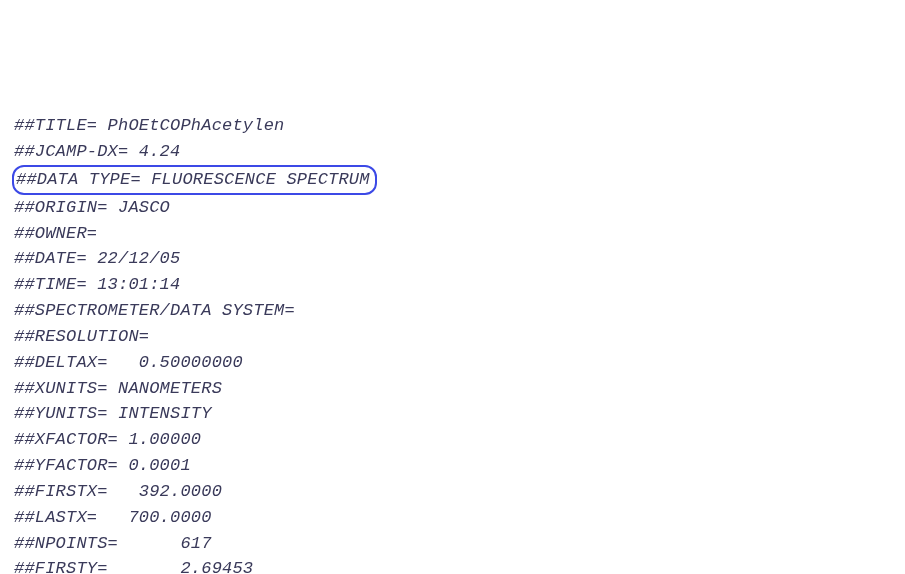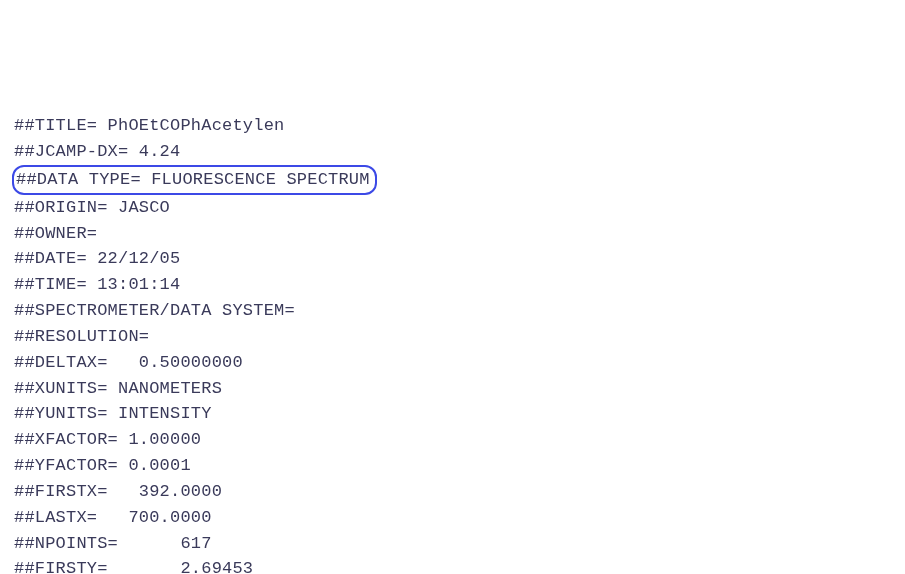--- a/index.html
+++ b/index.html
@@ -8,20 +8,21 @@
       font-family: Consolas, 'Courier New', monospace;
       font-size: 17px;
       color: #3a3a5a;
       background: #ffffff;
       line-height: 1.52;
       white-space: pre;
       letter-spacing: 0.2px;
     }
     .line {
       display: block;
+      font-style: italic;
     }
     .highlight-box {
       display: inline-block;
       border: 2.5px solid #3c49e6;
       border-radius: 12px;
       padding: 0 5px 0 2px;
       margin-left: -2px;
     }
   </style>
 </head>

